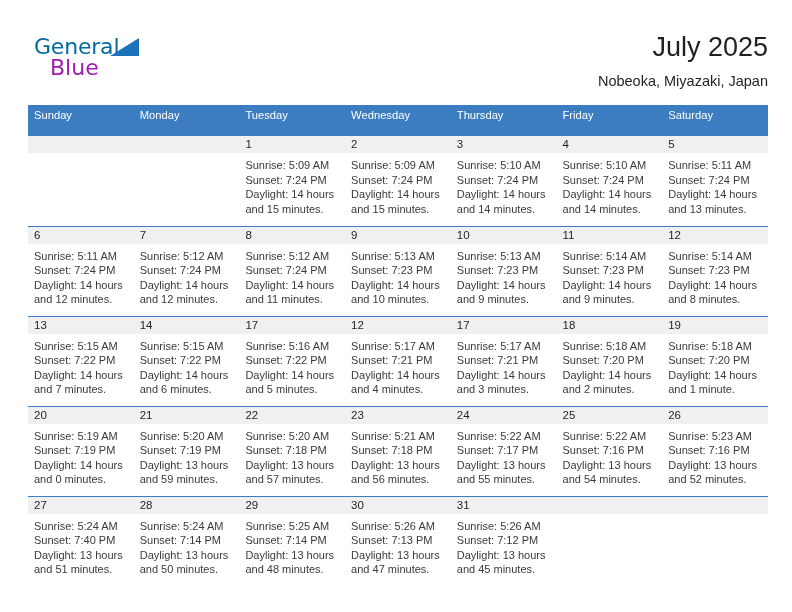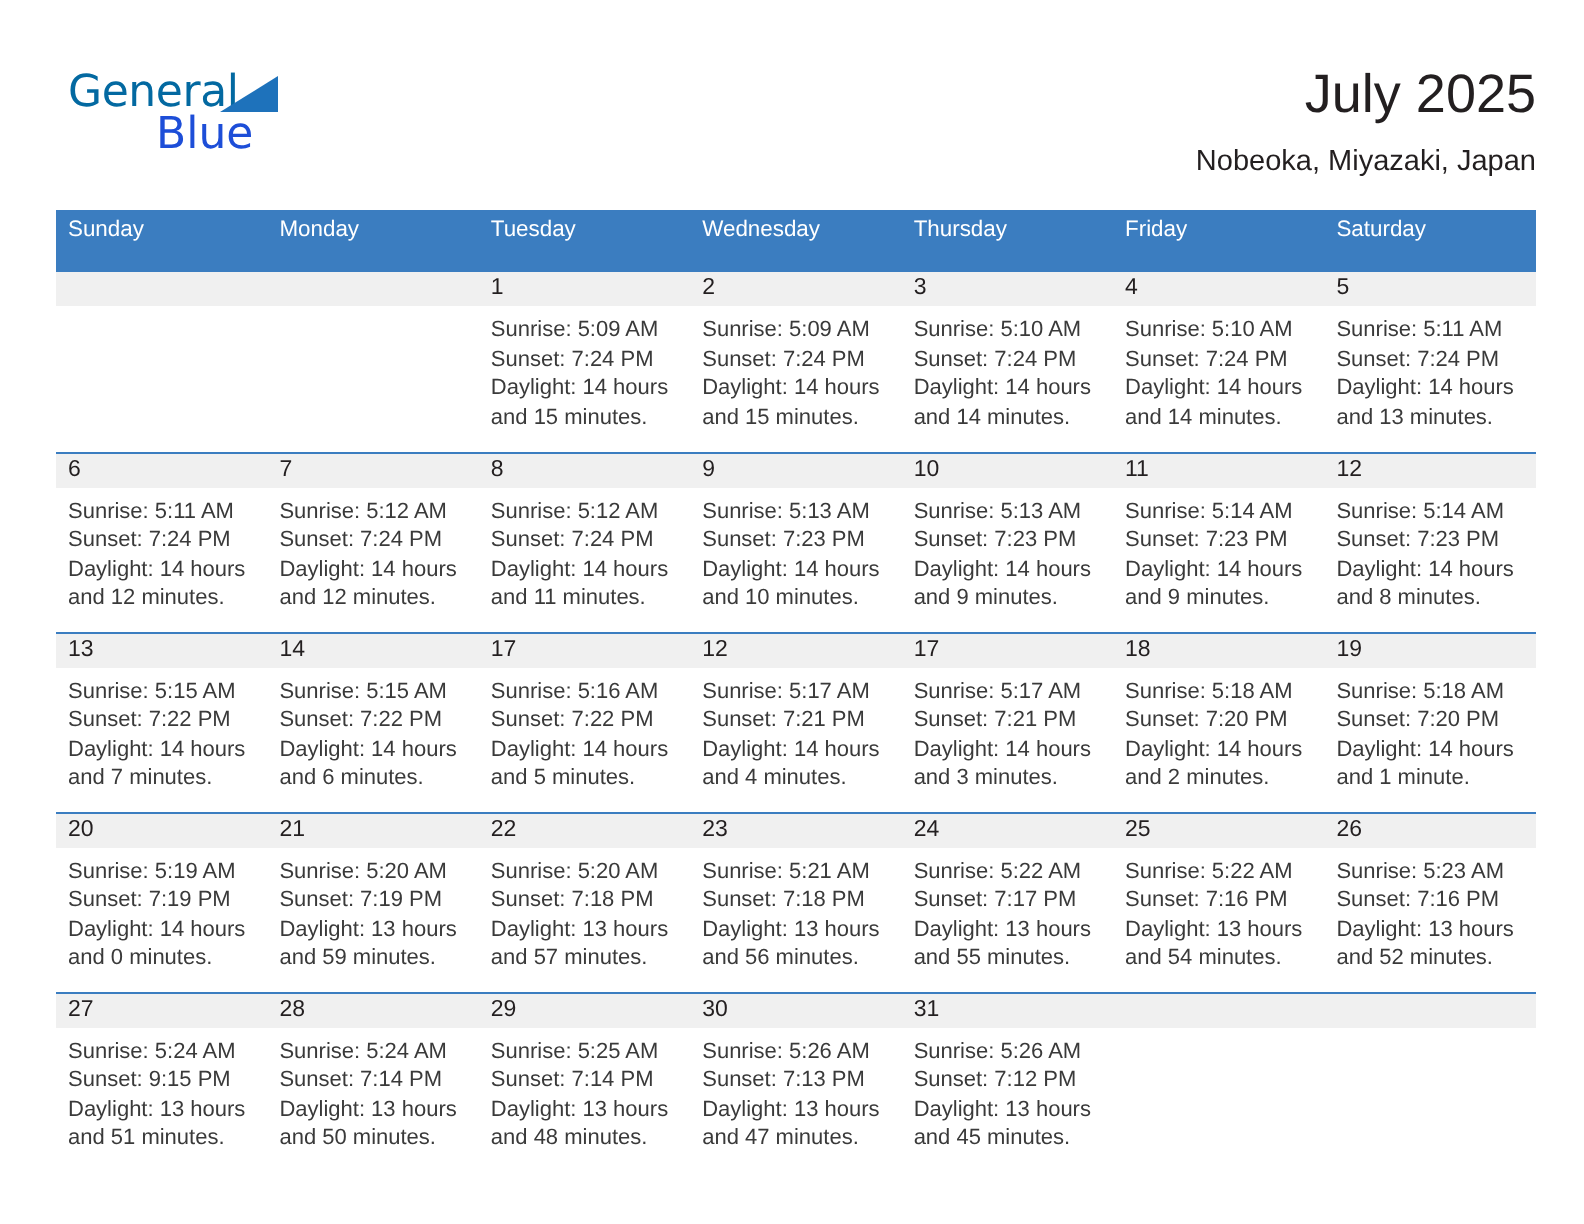--- a/index.html
+++ b/index.html
@@ -50,24 +50,24 @@
     position: absolute;
     left: 76px;
     top: 2px;
     width: 29px;
     height: 18px;
     background: #1e72bb;
     clip-path: polygon(0 100%, 100% 0, 100% 100%);
   }
   .brand-blue {
     position: absolute;
-    left: 44px;
+    left: 16px;
     top: 20px;
     font-size: 22px;
-    color: #1d4ed8;
+    color: #a21caf;
     line-height: 24px;
     font-family: "DejaVu Sans", sans-serif;
     font-weight: 400;
   }
   .title-block {
     position: absolute;
     right: 0;
     top: 0;
     text-align: right;
     width: 430px;
@@ -430,21 +430,21 @@
                 <div>Daylight: 13 hours</div>
                 <div>and 52 minutes.</div>
               </div>
             </td>
           </tr>
           <tr class="weekrow">
             <td class="daycell">
               <div class="daynum">27</div>
               <div class="daybody">
                 <div>Sunrise: 5:24 AM</div>
-                <div>Sunset: 9:15 PM</div>
+                <div>Sunset: 7:40 PM</div>
                 <div>Daylight: 13 hours</div>
                 <div>and 51 minutes.</div>
               </div>
             </td>
             <td class="daycell">
               <div class="daynum">28</div>
               <div class="daybody">
                 <div>Sunrise: 5:24 AM</div>
                 <div>Sunset: 7:14 PM</div>
                 <div>Daylight: 13 hours</div>

